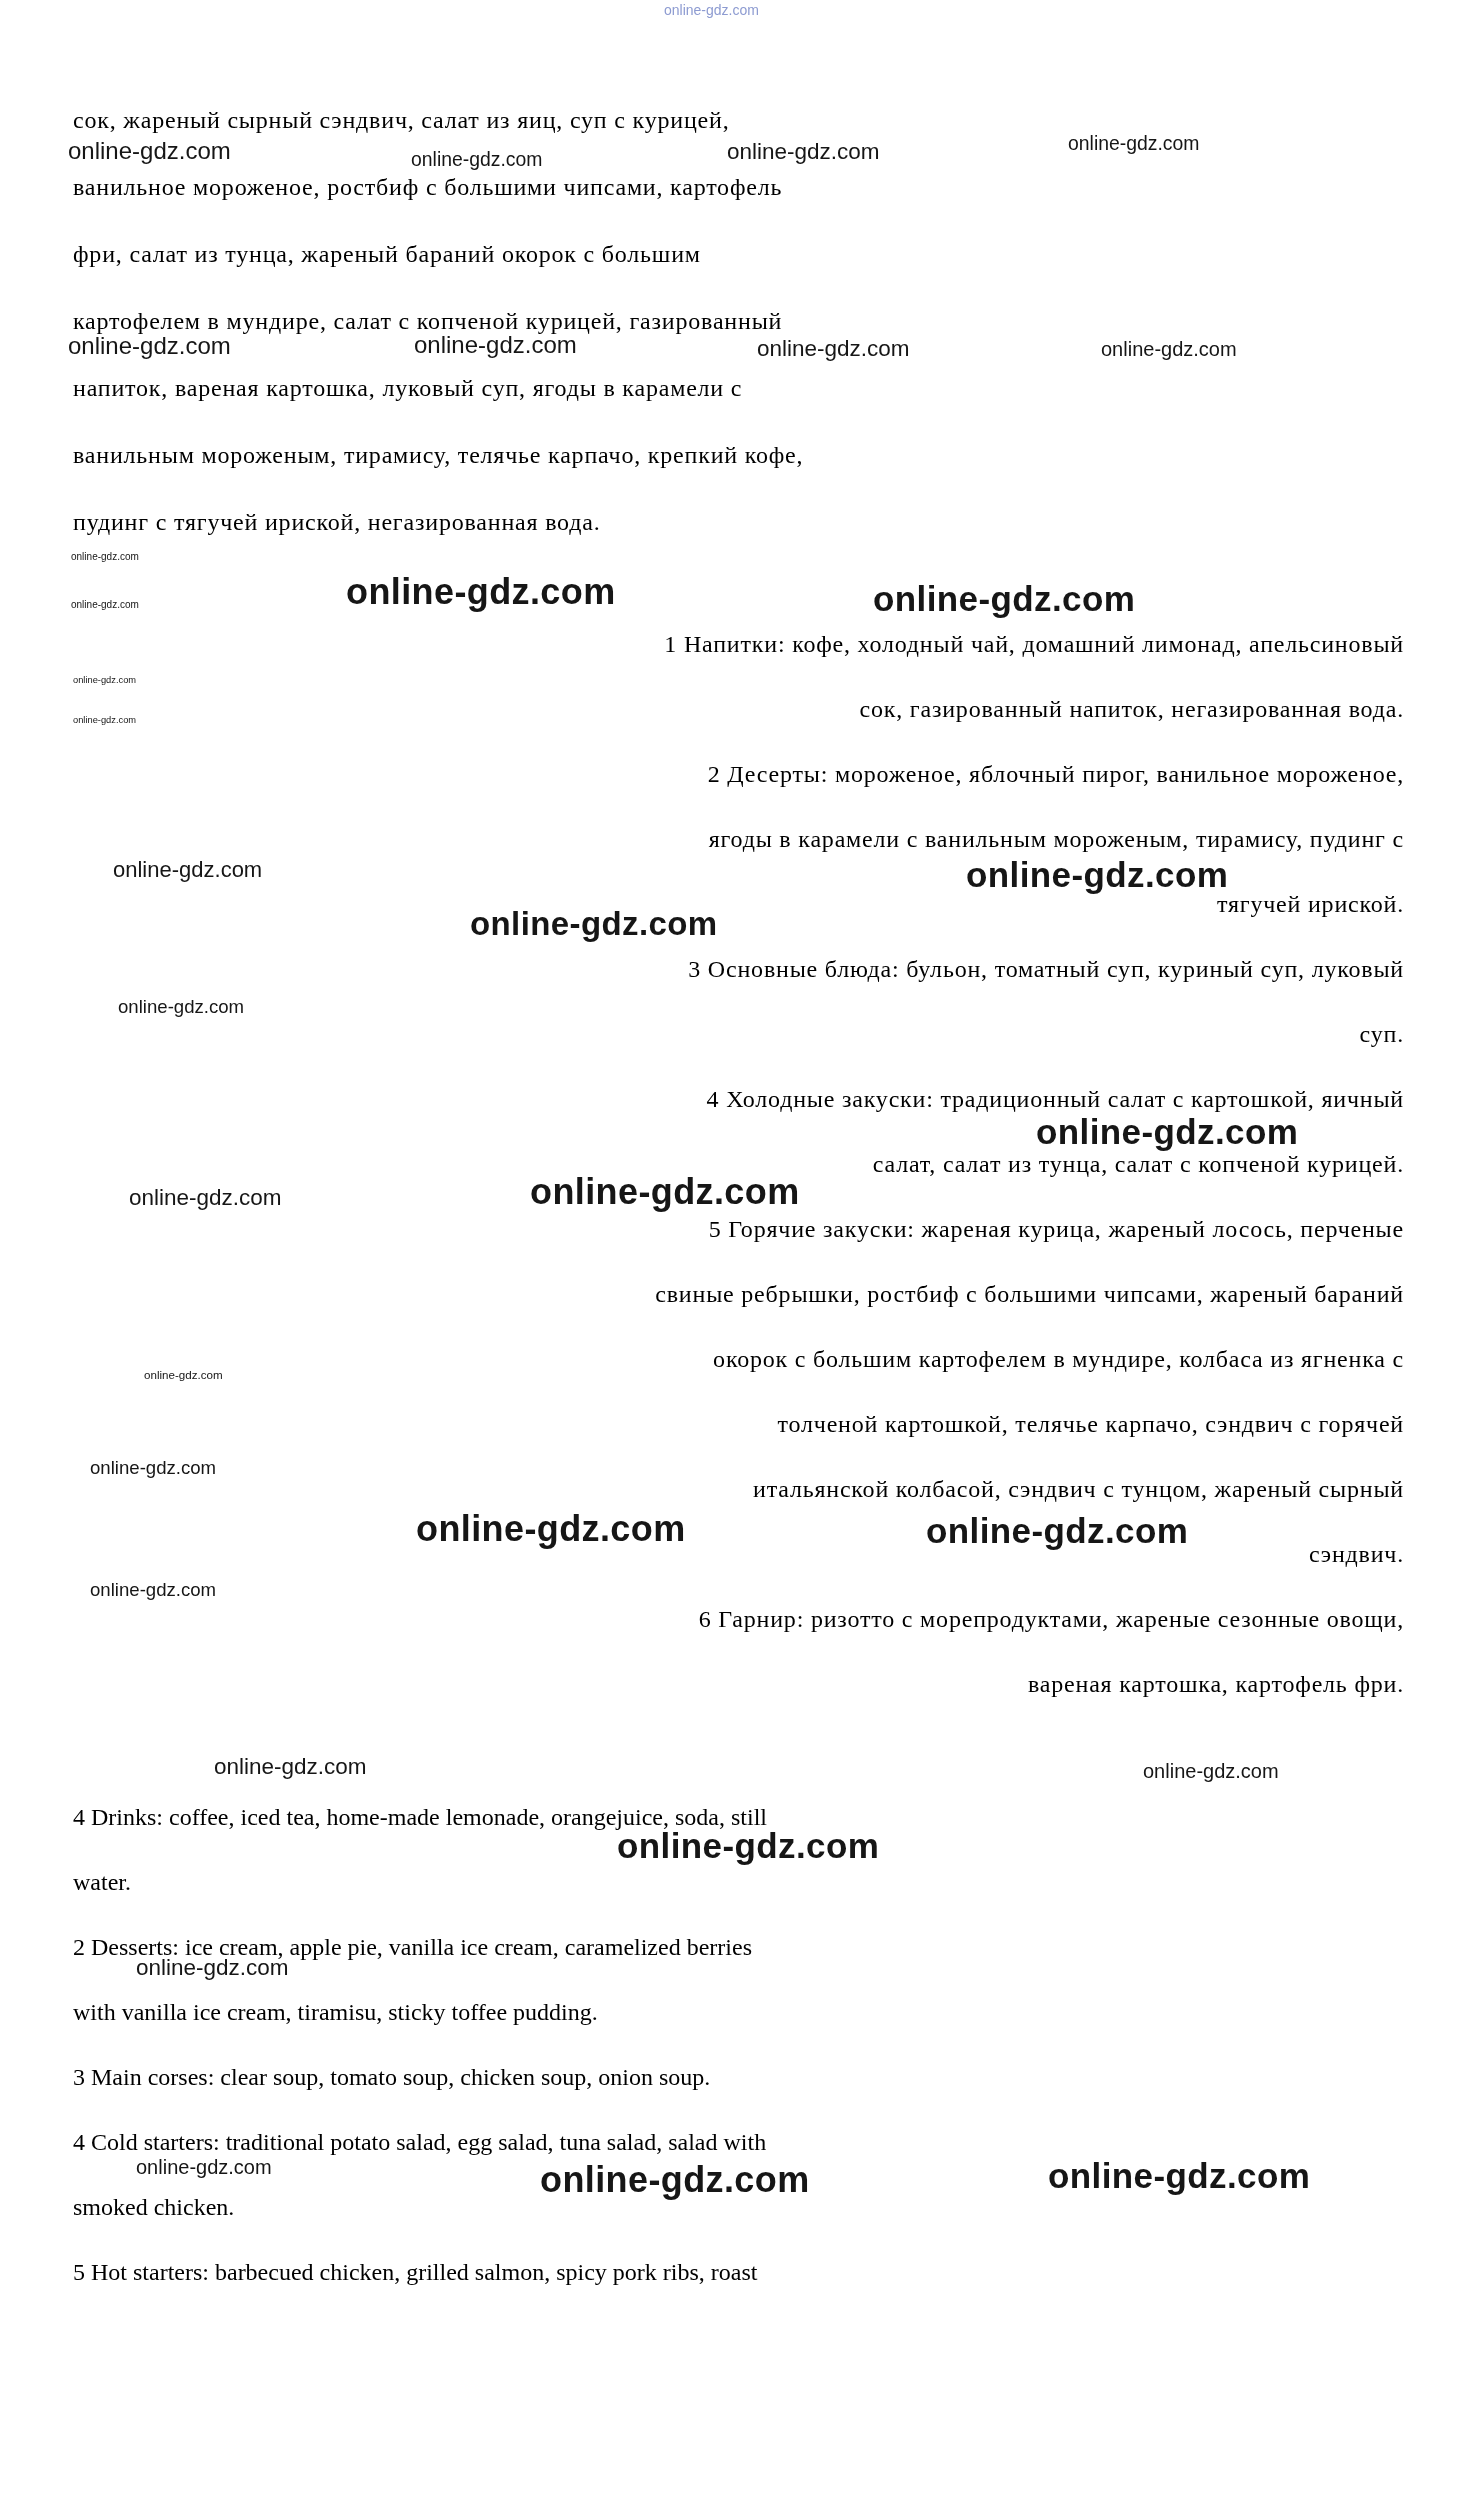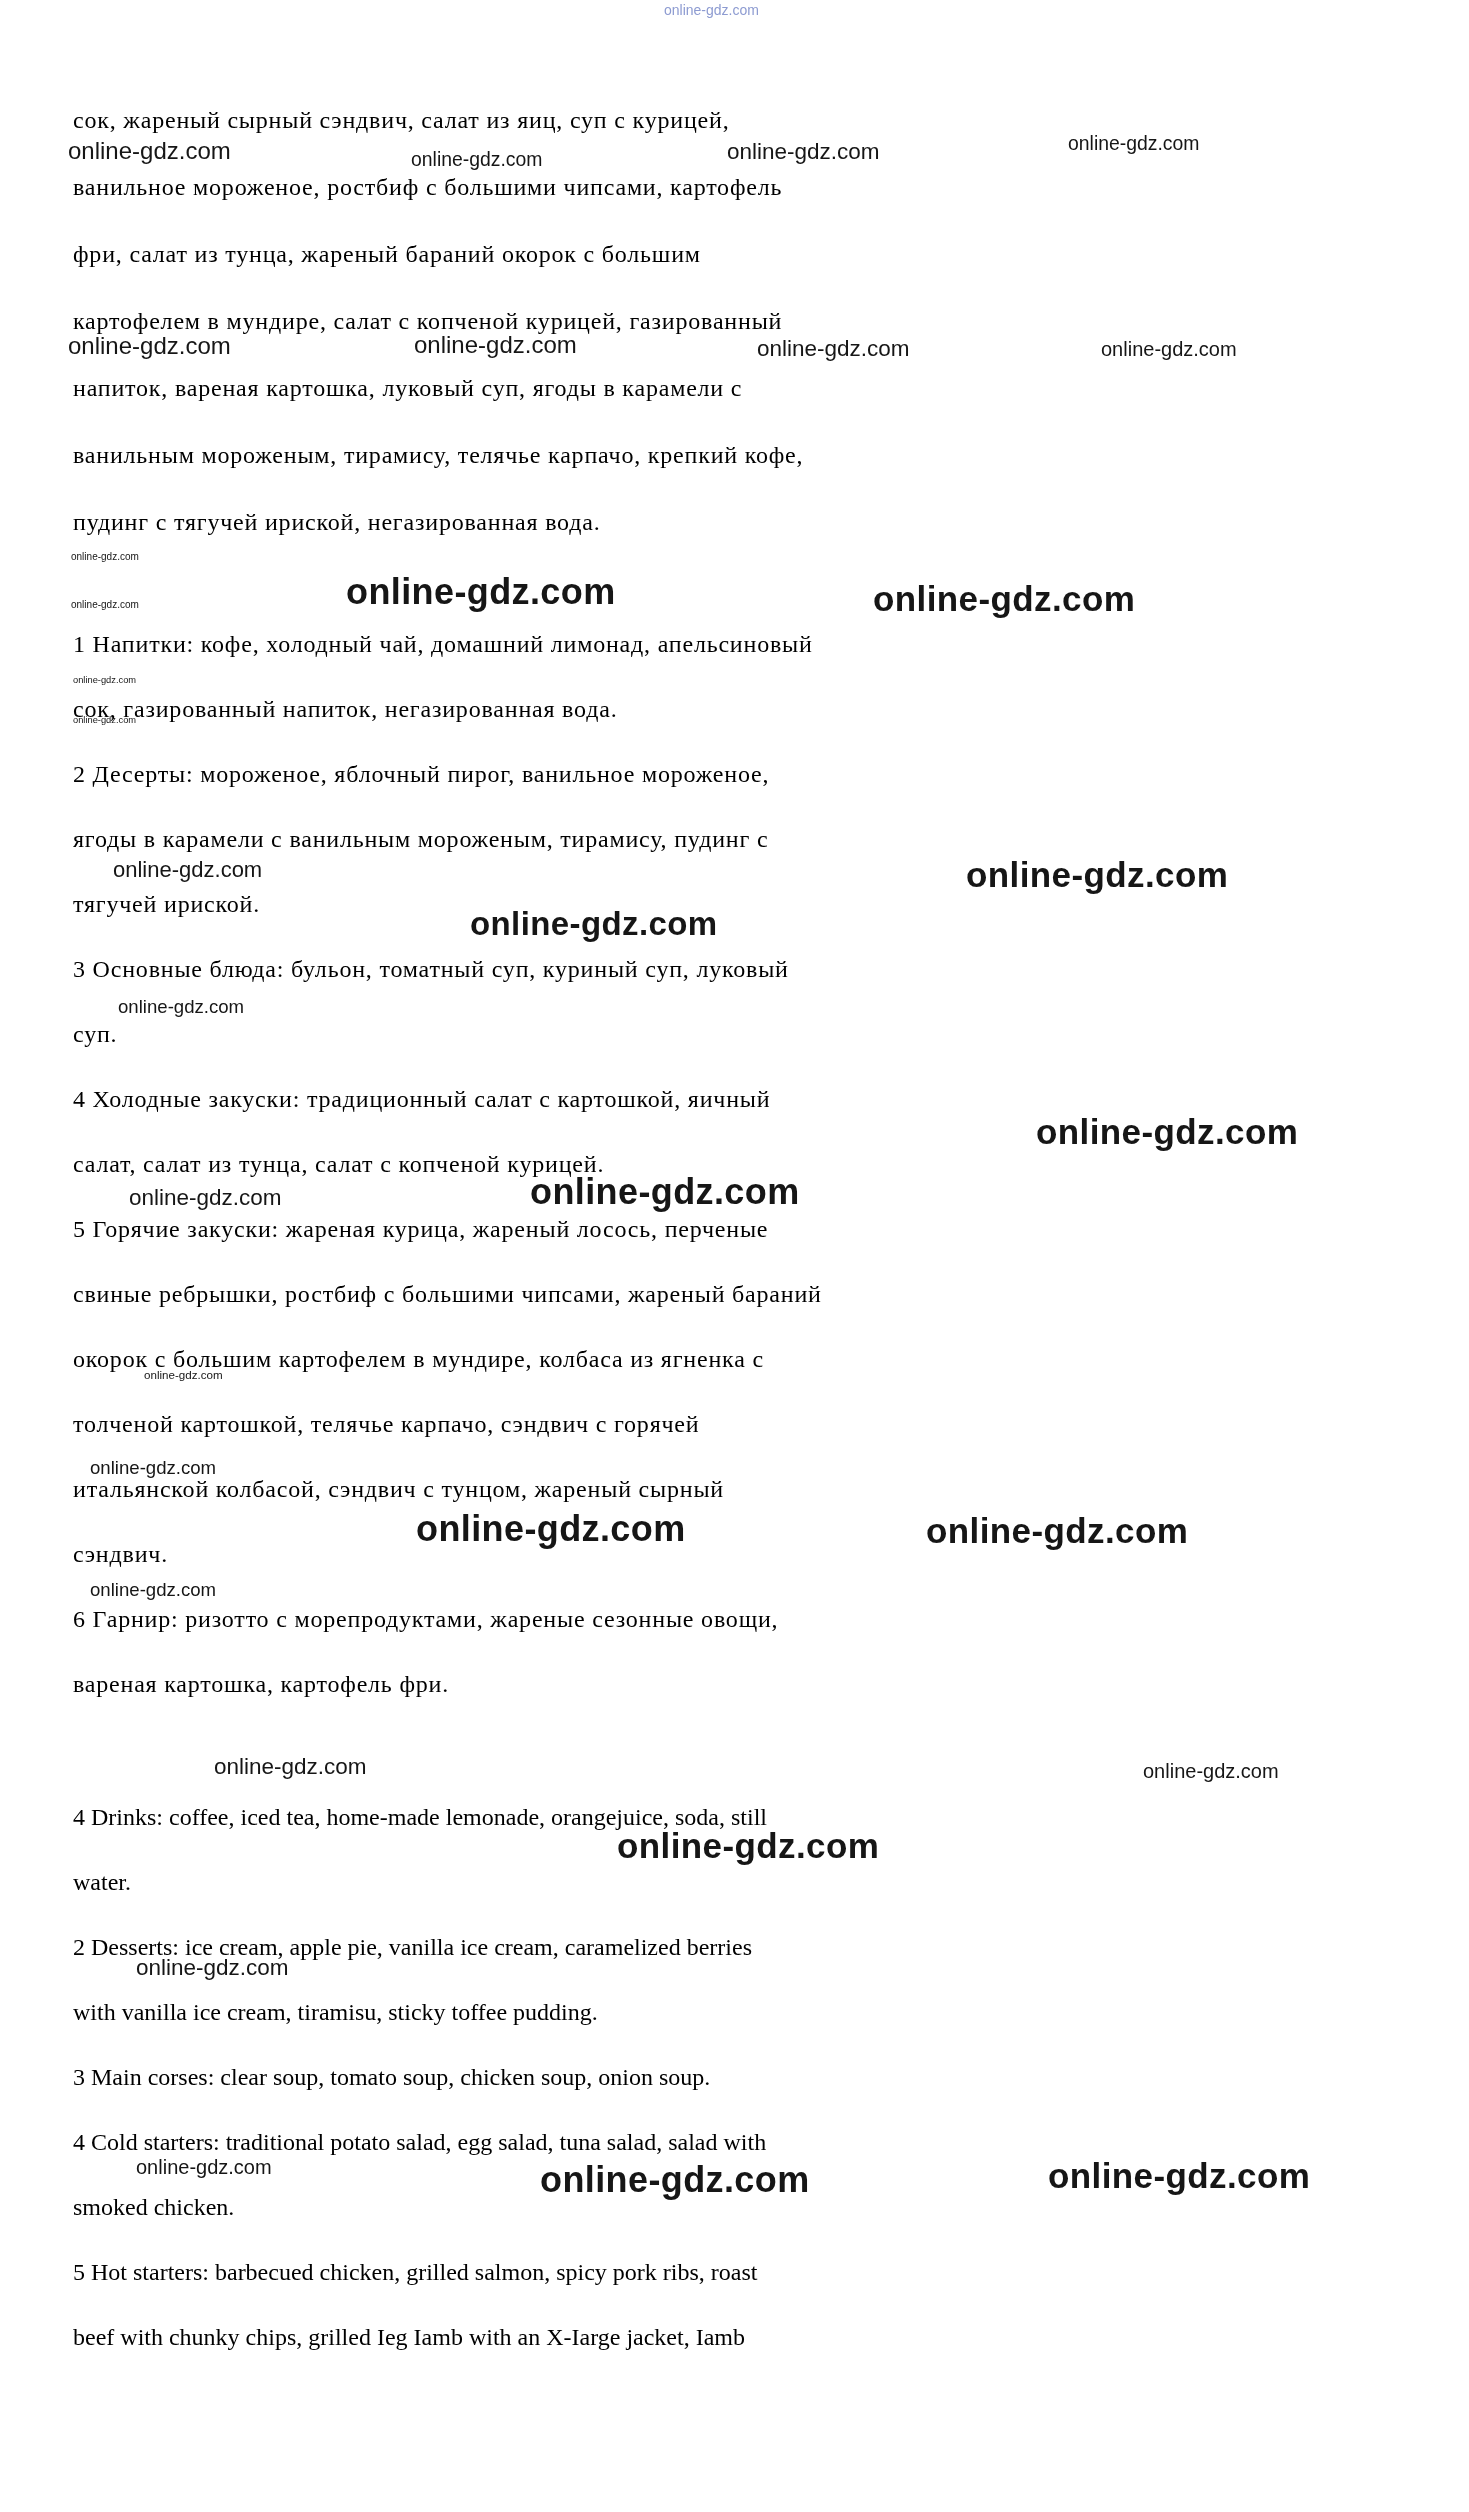--- a/index.html
+++ b/index.html
@@ -11,21 +11,21 @@
     position: relative;
     overflow: hidden;
     font-family: "Liberation Serif", serif;
     color: #000000;
   }
   .doc { position: absolute; left: 73px; top: 87px; width: 1331px; }
   .line { white-space: nowrap; font-size: 24px; }
   .intro .line { line-height: 67px; height: 67px; }
   .menu .line { line-height: 65px; height: 65px; }
   .ru { letter-spacing: 0.8px; }
-  .menu-ru { margin-top: 56px; }
+  .menu-ru { margin-top: 56px; text-align: right; }
   .menu-en { margin-top: 68px; }
   .wm {
     position: absolute;
     font-family: Liberation Sans, sans-serif;
     color: #161616;
     white-space: nowrap;
     line-height: 1.1;
     text-align: right;
   }
   .wm-b { font-weight: 700; letter-spacing: 0.4px; }
@@ -89,21 +89,20 @@
     </div>
     <div class="menu-item">
       <div class="line">3 Main corses: clear soup, tomato soup, chicken soup, onion soup.</div>
     </div>
     <div class="menu-item">
       <div class="line">4 Cold starters: traditional potato salad, egg salad, tuna salad, salad with</div>
       <div class="line">smoked chicken.</div>
     </div>
     <div class="menu-item">
       <div class="line">5 Hot starters: barbecued chicken, grilled salmon, spicy pork ribs, roast</div>
-      <div class="line">beef with chunky chips, grilled Ieg Iamb with an X-Iarge jacket, Iamb</div>
     </div>
   </section>
 
 </main>
 
 <div>
   <span class="wm wm-top" style="left:664px;top:3.1px;font-size:14px">online-gdz.com</span>
 
   <span class="wm" style="left:68px;top:138px;font-size:24px">online-gdz.com</span>
   <span class="wm" style="left:411px;top:149px;font-size:19.4px">online-gdz.com</span>

